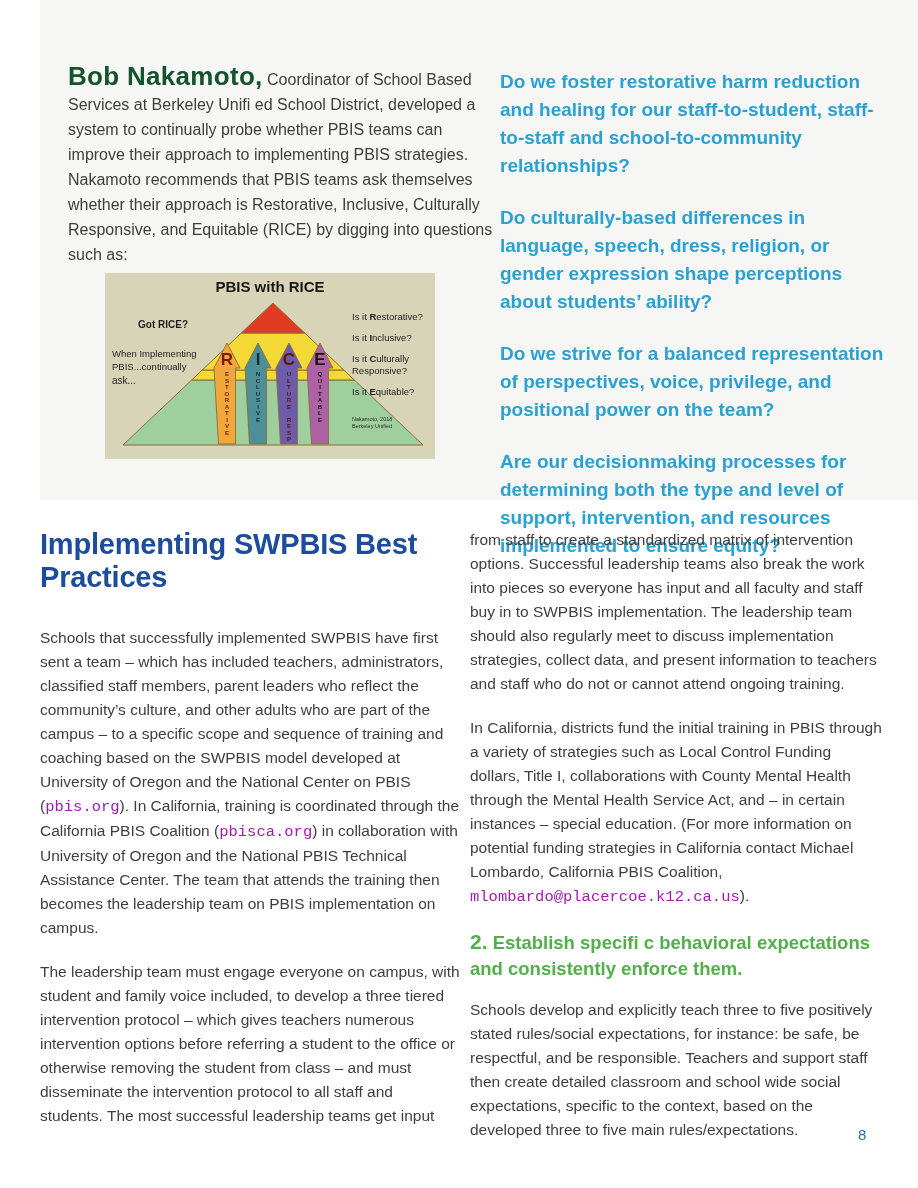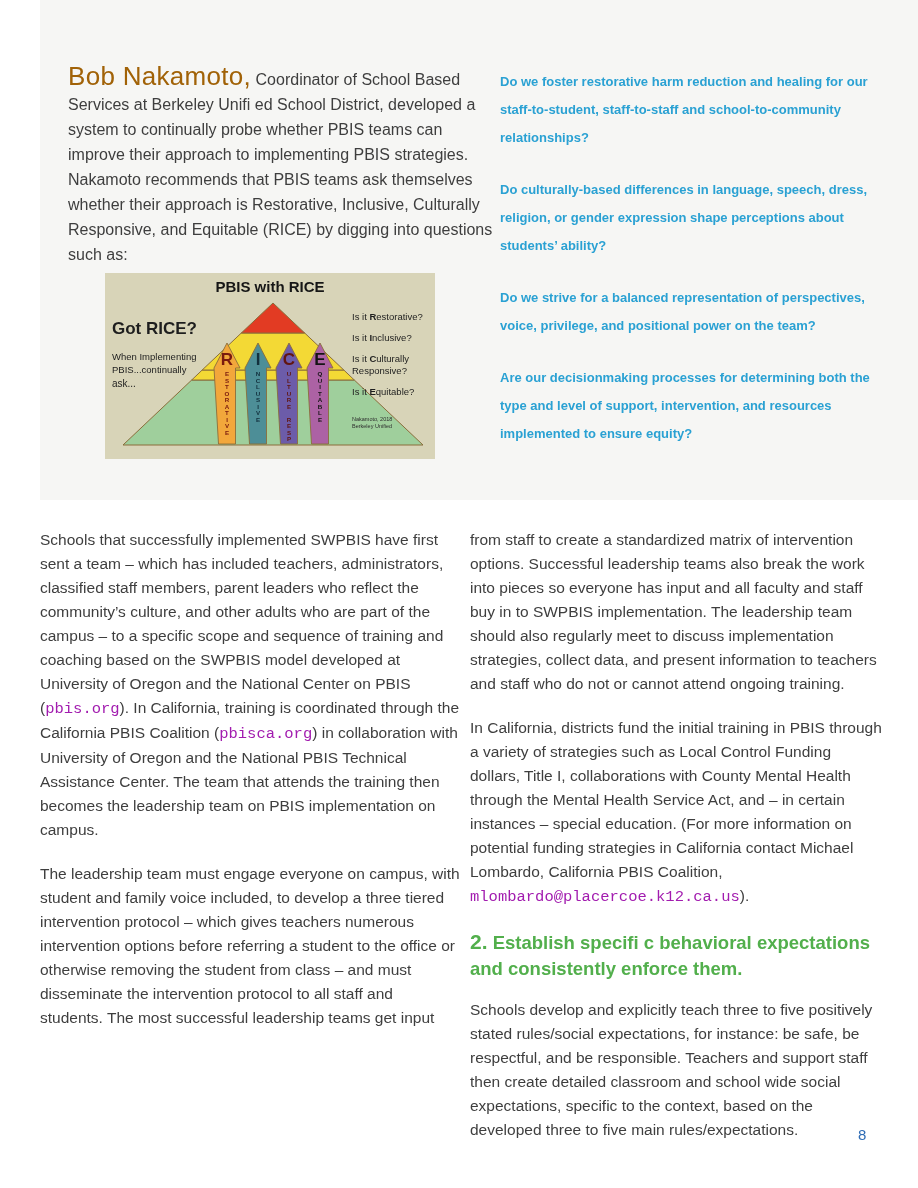--- a/index.html
+++ b/index.html
@@ -3,30 +3,30 @@
 <meta charset="utf-8">
 <style>
   * { margin:0; padding:0; box-sizing:border-box; }
   html,body { background:#ffffff; }
   body { width:918px; height:1188px; position:relative; font-family:"Liberation Sans", sans-serif; color:#3e3e3e; overflow:hidden; }
   .page { position:absolute; inset:0; width:918px; height:1188px; background:#ffffff; }
 
   
   .panel { position:absolute; left:40px; top:0; width:878px; height:500px; background:#f6f6f4; }
   .lead { position:absolute; left:28px; top:64px; width:428px; font-size:16px; line-height:25px; color:#3e3e3e; }
-  .lead-name { font-size:26px; font-weight:normal; color:#a16207; letter-spacing:.3px; }
+  .lead-name { font-size:26px; font-weight:bold; color:#14532d; letter-spacing:.3px; }
   .questions { position:absolute; left:460px; top:68px; width:388px; }
-  .question { font-size:13px; line-height:28px; font-weight:bold; color:#2aa1d3; margin-bottom:24px; }
+  .question { font-size:19px; line-height:28px; font-weight:bold; color:#2aa1d3; margin-bottom:24px; }
 
   
   .diagram { position:absolute; left:65px; top:273px; width:330px; height:186px; background:#d8d4b8; }
   .diagram-title { position:absolute; top:5px; left:0; width:100%; text-align:center; font-size:15px; font-weight:bold; color:#161616; }
   .pyr { position:absolute; left:0; top:0; }
   .d-left { position:absolute; left:7px; top:46px; width:102px; color:#1e1e1e; }
-  .d-left .got { font-size:17px; font-weight:bold; margin-bottom:11px; }
+  .d-left .got { font-size:10px; font-weight:bold; margin-bottom:17px;text-align:center; }
   .d-left .when { font-size:9.5px; line-height:13px; }
   .d-left .ask { font-size:10px; font-weight:normal; margin-top:2px; }
   .d-right { position:absolute; left:247px; top:38px; width:83px; color:#1e1e1e; }
   .d-right .isit { font-size:9.5px; line-height:12px; margin-bottom:9px; }
   .d-right .isit b { font-weight:bold; }
   .d-attr { position:absolute; left:247px; top:143px; font-size:5.5px; line-height:7px; color:#2e2e2e; }
   .big-letter { font-size:17px; font-weight:bold; text-anchor:middle; font-family:"Liberation Sans", sans-serif; }
   .small-letter { font-size:6.2px; font-weight:bold; text-anchor:middle; font-family:"Liberation Sans", sans-serif; }
 
   
@@ -122,20 +122,21 @@
 
     <div class="questions">
       <p class="question">Do we foster restorative harm reduction and healing for our staff-to-student, staff-to-staff and school-to-community relationships?</p>
       <p class="question">Do culturally-based differences in language, speech, dress, religion, or gender expression shape perceptions about students’ ability?</p>
       <p class="question">Do we strive for a balanced representation of perspectives, voice, privilege, and positional power on the team?</p>
       <p class="question">Are our decisionmaking processes for determining both the type and level of support, intervention, and resources implemented to ensure equity?</p>
     </div>
   </section>
 
   <section class="col-left">
+    <h1 class="title">Implementing SWPBIS Best Practices</h1>
     <p class="body"><span>Schools that successfully implemented SWPBIS have first sent a team – which has included teachers, administrators, classified staff members, parent leaders who reflect the community’s culture, and other adults who are part of the campus – to a specific scope and sequence of training and coaching based on the SWPBIS model developed at University of Oregon and the National Center on PBIS (</span><a class="lnk" href="#">pbis.org</a><span>). In California, training is coordinated through the California PBIS Coalition (</span><a class="lnk" href="#">pbisca.org</a><span>) in collaboration with University of Oregon and the National PBIS Technical Assistance Center. The team that attends the training then becomes the leadership team on PBIS implementation on campus.</span></p>
     <p class="body">The leadership team must engage everyone on campus, with student and family voice included, to develop a three tiered intervention protocol – which gives teachers numerous intervention options before referring a student to the office or otherwise removing the student from class – and must disseminate the intervention protocol to all staff and students. The most successful leadership teams get input</p>
   </section>
 
   <section class="col-right">
     <p class="body">from staff to create a standardized matrix of intervention options. Successful leadership teams also break the work into pieces so everyone has input and all faculty and staff buy in to SWPBIS implementation. The leadership team should also regularly meet to discuss implementation strategies, collect data, and present information to teachers and staff who do not or cannot attend ongoing training.</p>
     <p class="body"><span>In California, districts fund the initial training in PBIS through a variety of strategies such as Local Control Funding dollars, Title I, collaborations with County Mental Health through the Mental Health Service Act, and – in certain instances – special education. (For more information on potential funding strategies in California contact Michael Lombardo, California PBIS Coalition, </span><a class="lnk" href="#">mlombardo@placercoe.k12.ca.us</a><span>).</span></p>
     <div class="h2-2"><span class="num">2.</span> <span>Establish specifi c behavioral expectations and consistently enforce them.</span></div>
     <p class="body">Schools develop and explicitly teach three to five positively stated rules/social expectations, for instance: be safe, be respectful, and be responsible. Teachers and support staff then create detailed classroom and school wide social expectations, specific to the context, based on the developed three to five main rules/expectations.</p>
   </section>

